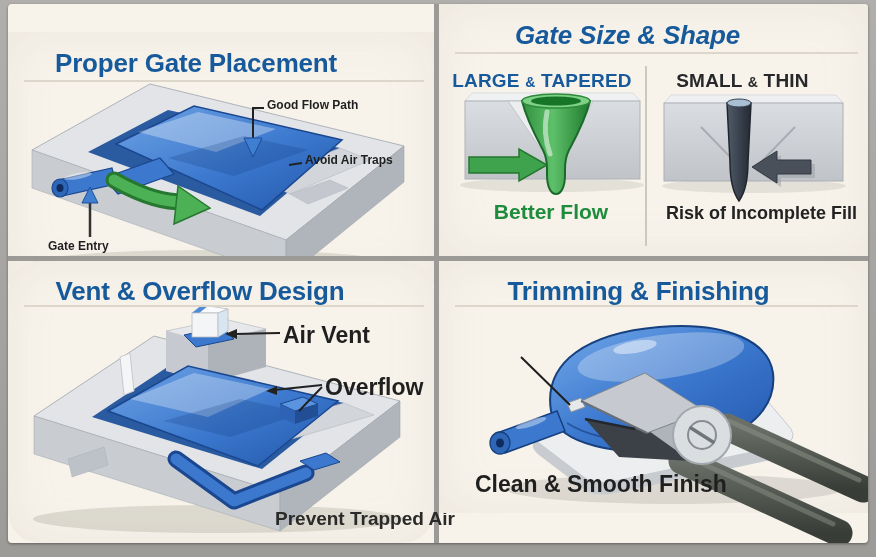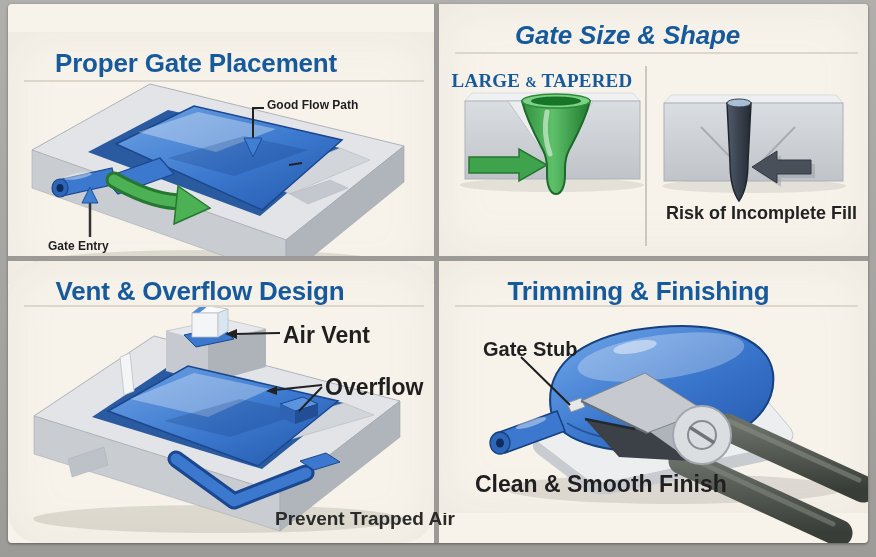--- a/index.html
+++ b/index.html
@@ -27,21 +27,21 @@
   .title{position:absolute;left:0;right:0;top:16px;text-align:center;font-size:26px;font-weight:bold;color:var(--title-blue);letter-spacing:-0.2px;}
   #q1 .title{transform:translateX(-25px);}
   #q2 .title{transform:translateX(-26px);font-style:italic;}
   #q3 .title{top:15px;transform:translateX(-21px);}
   #q4 .title{top:15px;transform:translateX(-15px);}
   .rule{position:absolute;left:16px;right:10px;height:2px;background:var(--underline);}
   #q1 .rule,#q2 .rule{top:48px;}
   #q3 .rule,#q4 .rule{top:44px;}
   .lbl{position:absolute;font-size:12px;font-weight:600;color:var(--label-dark);white-space:nowrap;}
   .lbl.bold{font-weight:700;font-size:23px;}
-  .subhead{position:absolute;top:66px;text-align:center;font-size:19px;font-weight:bold;letter-spacing:.2px;white-space:nowrap;font-family:Liberation Serif, serif;}
+  .subhead{position:absolute;top:66px;text-align:center;font-size:19px;font-weight:bold;letter-spacing:.2px;white-space:nowrap;}
   .subhead .amp{font-size:14px;font-weight:bold;}
   .subhead.blue{color:var(--title-blue);}
   .subhead.dark{color:#26282A;}
   .caption{position:absolute;text-align:center;white-space:nowrap;}
   .caption.green{color:var(--green-text);font-size:21px;font-weight:bold;}
   .caption.dark{color:#222;font-size:18px;font-weight:600;text-align:right;}
 </style>
 </head>
 <body>
 
@@ -89,20 +89,21 @@
       </g>
       <line x1="294" y1="131" x2="281" y2="133" stroke="#222" stroke-width="2"></line>
       <g>
         <line x1="82" y1="205" x2="82" y2="168" stroke="#333" stroke-width="2.5"></line>
         <polygon points="82,155 74,171 90,171" fill="#3E7FD2" stroke="#1C4E9C" stroke-width="1"></polygon>
       </g>
     </svg>
     <div class="title">Proper Gate Placement</div>
     <div class="rule"></div>
     <div class="lbl" style="left:259px;top:66px;">Good Flow Path</div>
+    <div class="lbl" style="left:297px;top:121px;">Avoid Air Traps</div>
     <div class="lbl" style="left:40px;top:207px;">Gate Entry</div>
   </div>
 
   <div class="panel" id="q2">
     <svg width="429" height="252" viewBox="0 0 429 252">
       <defs>
         <linearGradient id="gradGreen" x1="0" y1="0" x2="1" y2="0">
           <stop offset="0" stop-color="#2F8F3E"></stop>
               <stop offset=".45" stop-color="#5FC06A"></stop>
               <stop offset="1" stop-color="#1E7A2D"></stop>
@@ -147,20 +148,26 @@
         </g>
       </g>
     </svg>
     <div class="title">Gate Size &amp; Shape</div>
     <div class="rule"></div>
     <div class="subhead blue" style="left:0;width:206px;">
       <span>LARGE</span>
       <span class="amp">&amp;</span>
       <span>TAPERED</span>
     </div>
+    <div class="subhead dark" style="left:206px;width:223px;transform:translateX(-14px);">
+      <span>SMALL</span>
+      <span class="amp">&amp;</span>
+      <span>THIN</span>
+    </div>
+    <div class="caption green" style="left:0;width:206px;top:196px;transform:translateX(9px);">Better Flow</div>
     <div class="caption dark" style="left:206px;width:223px;top:199px;transform:translateX(-11px);">Risk of Incomplete Fill</div>
   </div>
 
   <div class="vdiv"></div>
   <div class="hdiv"></div>
 
   <div class="panel" id="q3">
     <svg width="426" height="282" viewBox="0 0 426 282">
       <defs>
         <linearGradient id="bluePart3" x1="0" y1="0" x2="1" y2="1">
@@ -267,18 +274,17 @@
         <g>
           <circle cx="263" cy="174" r="29" fill="#DBDEE1" stroke="#A3A8AE" stroke-width="2"></circle>
           <circle cx="263" cy="174" r="14" fill="none" stroke="#888D94" stroke-width="2"></circle>
           <line x1="252" y1="167" x2="274" y2="181" stroke="#70757C" stroke-width="3.5" stroke-linecap="round"></line>
         </g>
       </g>
       <line x1="82" y1="96" x2="131" y2="144" stroke="#1E1E1E" stroke-width="2"></line>
     </svg>
     <div class="title">Trimming &amp; Finishing</div>
     <div class="rule"></div>
-    <div class="lbl bold" style="left:44px;top:77px;font-size:20px;">Gate Stub</div>
     <div class="lbl" style="left:36px;top:210px;font-size:23px;">Clean &amp; Smooth Finish</div>
   </div>
 
 </div>
 </div>
 
 </body></html>

